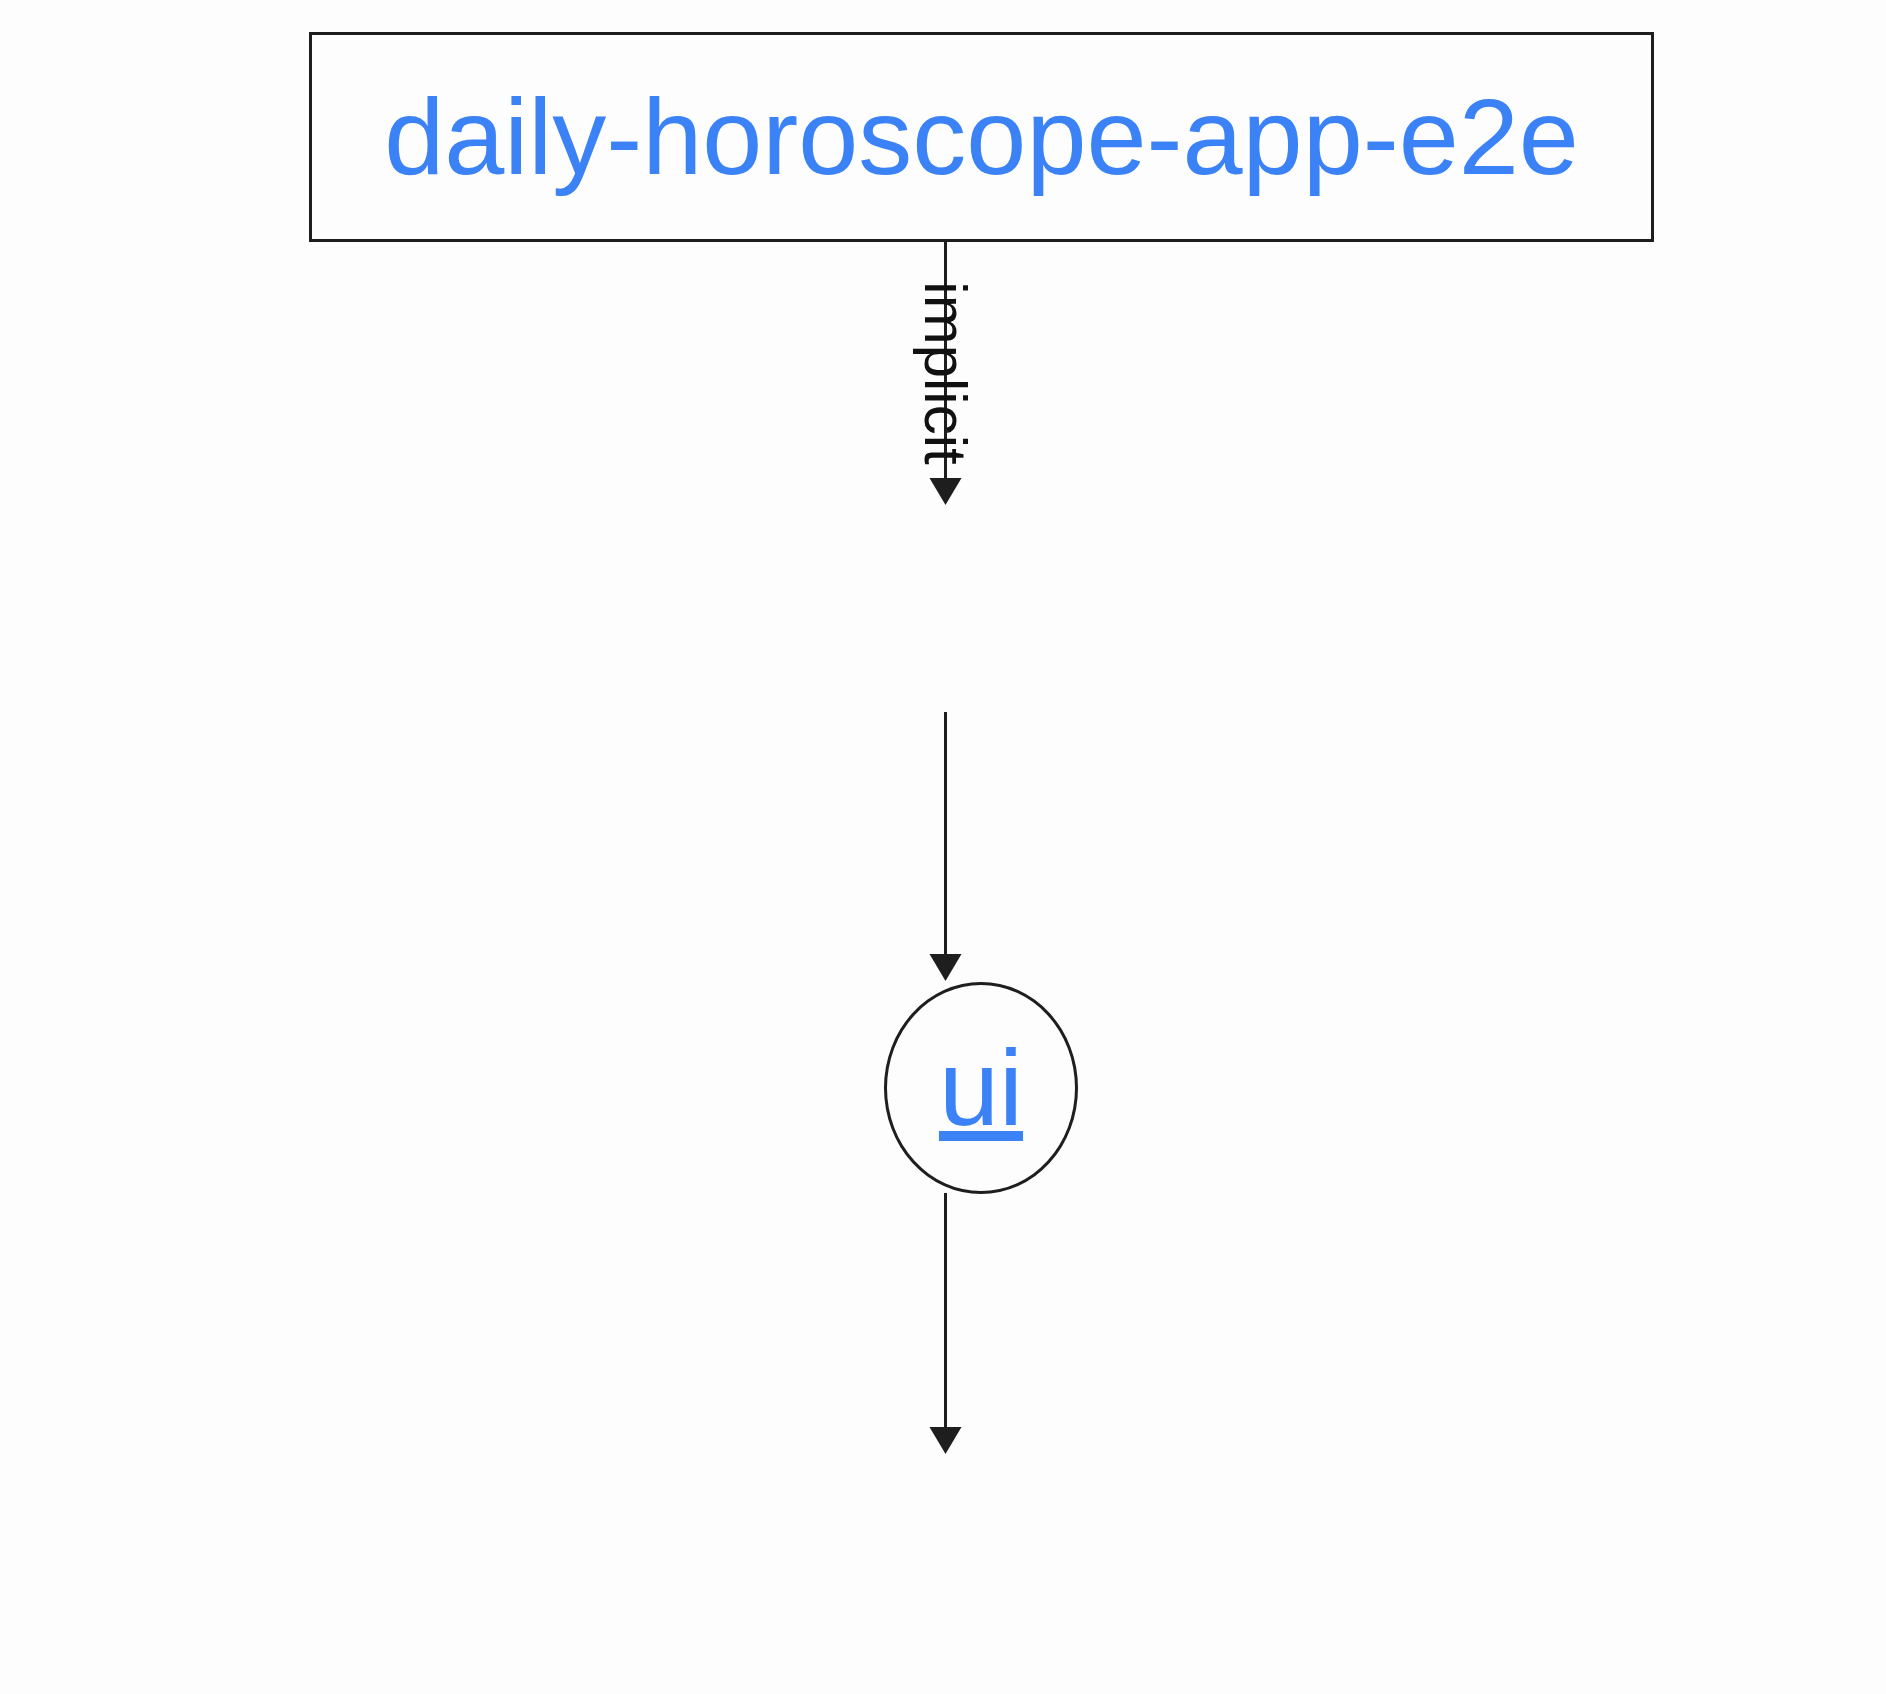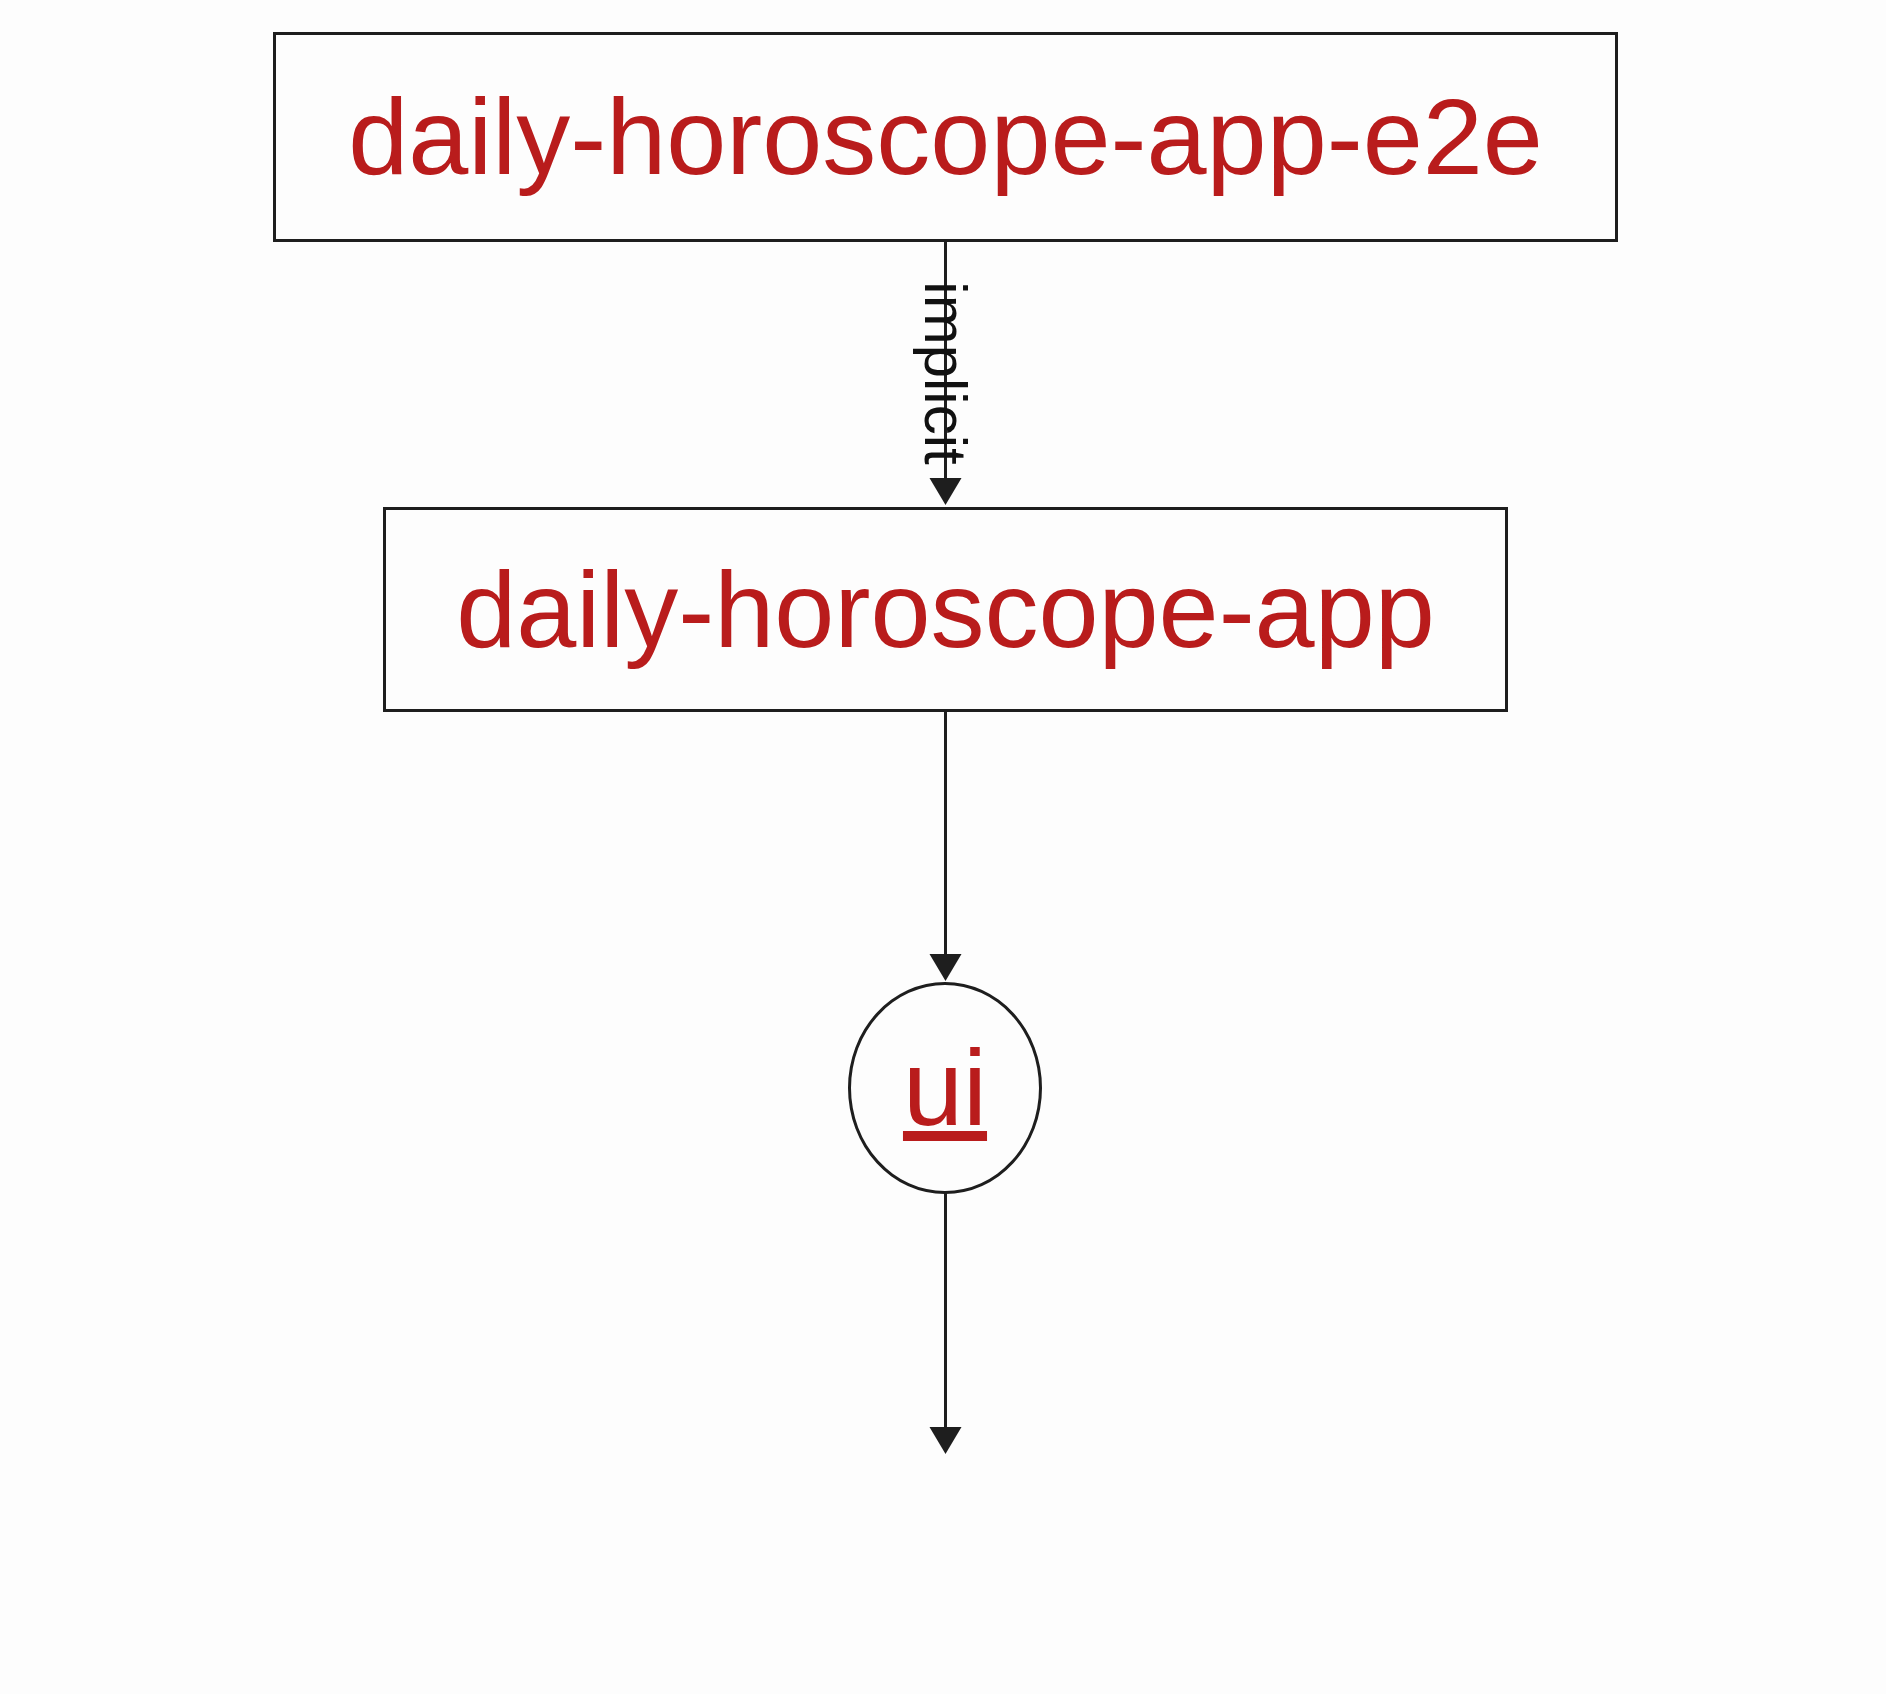--- a/index.html
+++ b/index.html
@@ -31,25 +31,26 @@
     stroke: none;
   }
   .node {
     position: absolute;
     display: flex;
     align-items: center;
     justify-content: center;
     box-sizing: border-box;
     background: #fdfdfd;
     border: 3.5px solid #1e1e1e;
-    color: #b91c1c;
+    color: #3b82f6;
     font-size: 108px;
     line-height: 1;
     white-space: nowrap;
     cursor: pointer;
+    margin-left: 36px;
   }
   .node.ellipse {
     border-radius: 50%;
   }
   .n-e2e   { left: 273px; top: 32px;   width: 1345px; height: 210px; }
   .n-app   { left: 383px; top: 507px;  width: 1125px; height: 205px; }
   .n-ui    { left: 848px; top: 982px;  width: 194px;  height: 212px; text-decoration: underline; }
   .n-models{ left: 709px; top: 1456px; width: 472px;  height: 224px; }
   .edge-label {
     position: absolute;
@@ -80,23 +81,20 @@
     <g>
       <line x1="945.5" y1="1193" x2="945.5" y2="1429"></line>
       <path d="M 929.5,1427 L 961.5,1427 L 945.5,1454 Z"></path>
     </g>
   </svg>
 
   <div class="node rect n-e2e">
     <span>daily-horoscope-app-e2e</span>
   </div>
 
-  <div class="node rect n-app">
-    <span>daily-horoscope-app</span>
-  </div>
 
   <div class="node ellipse n-ui">
     <span>ui</span>
   </div>
 
 
   <div class="edge-label">implicit</div>
 
 </div>
 

